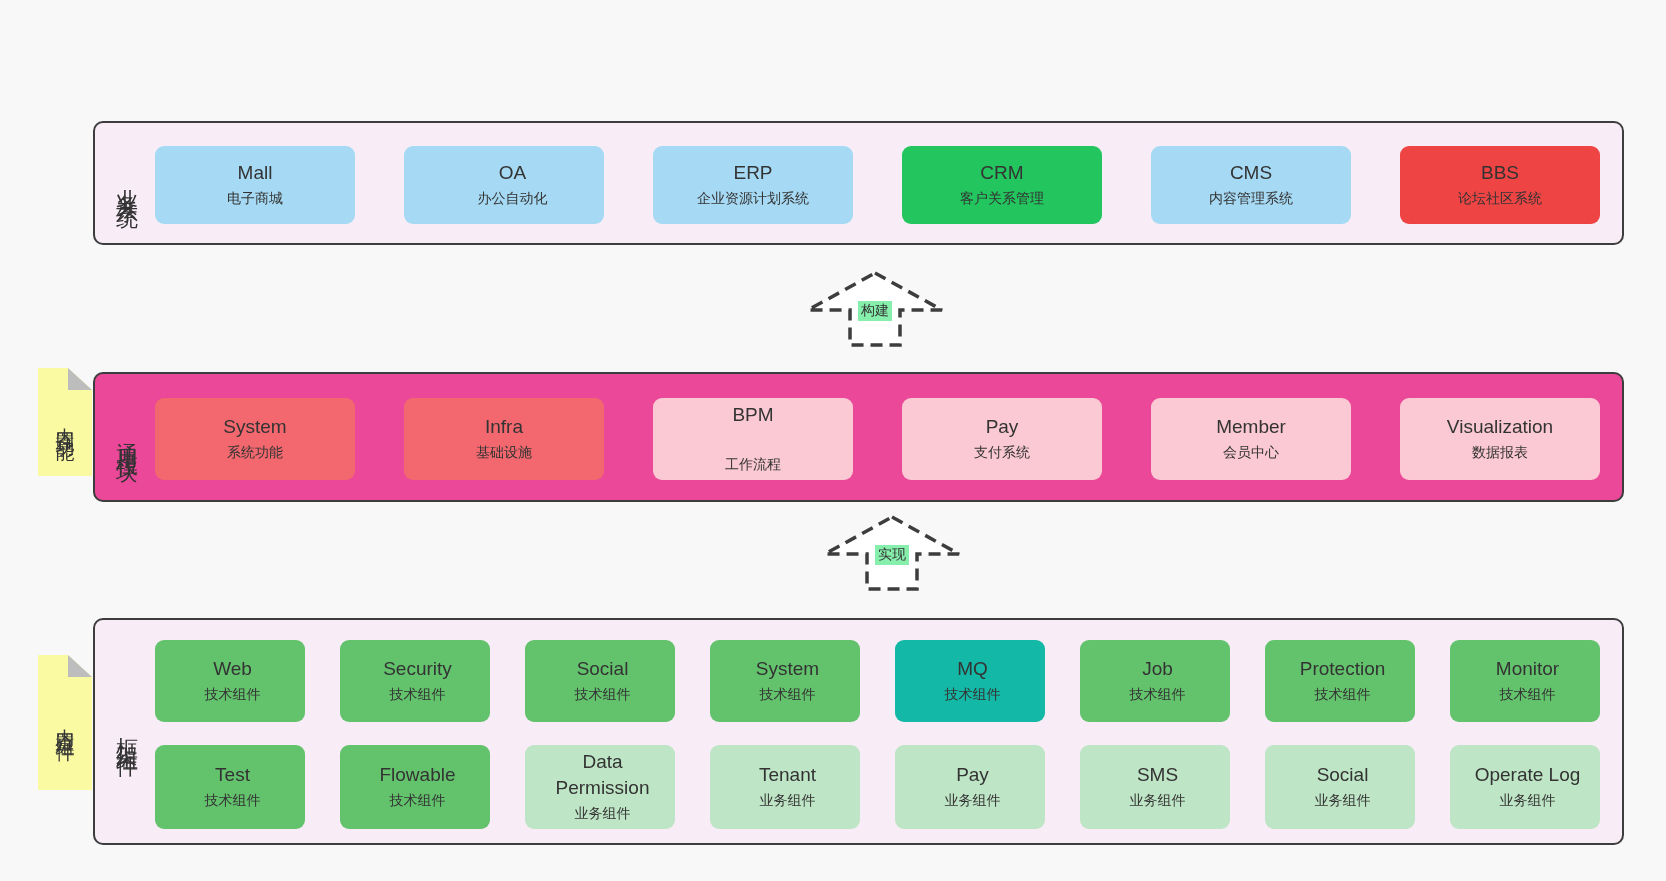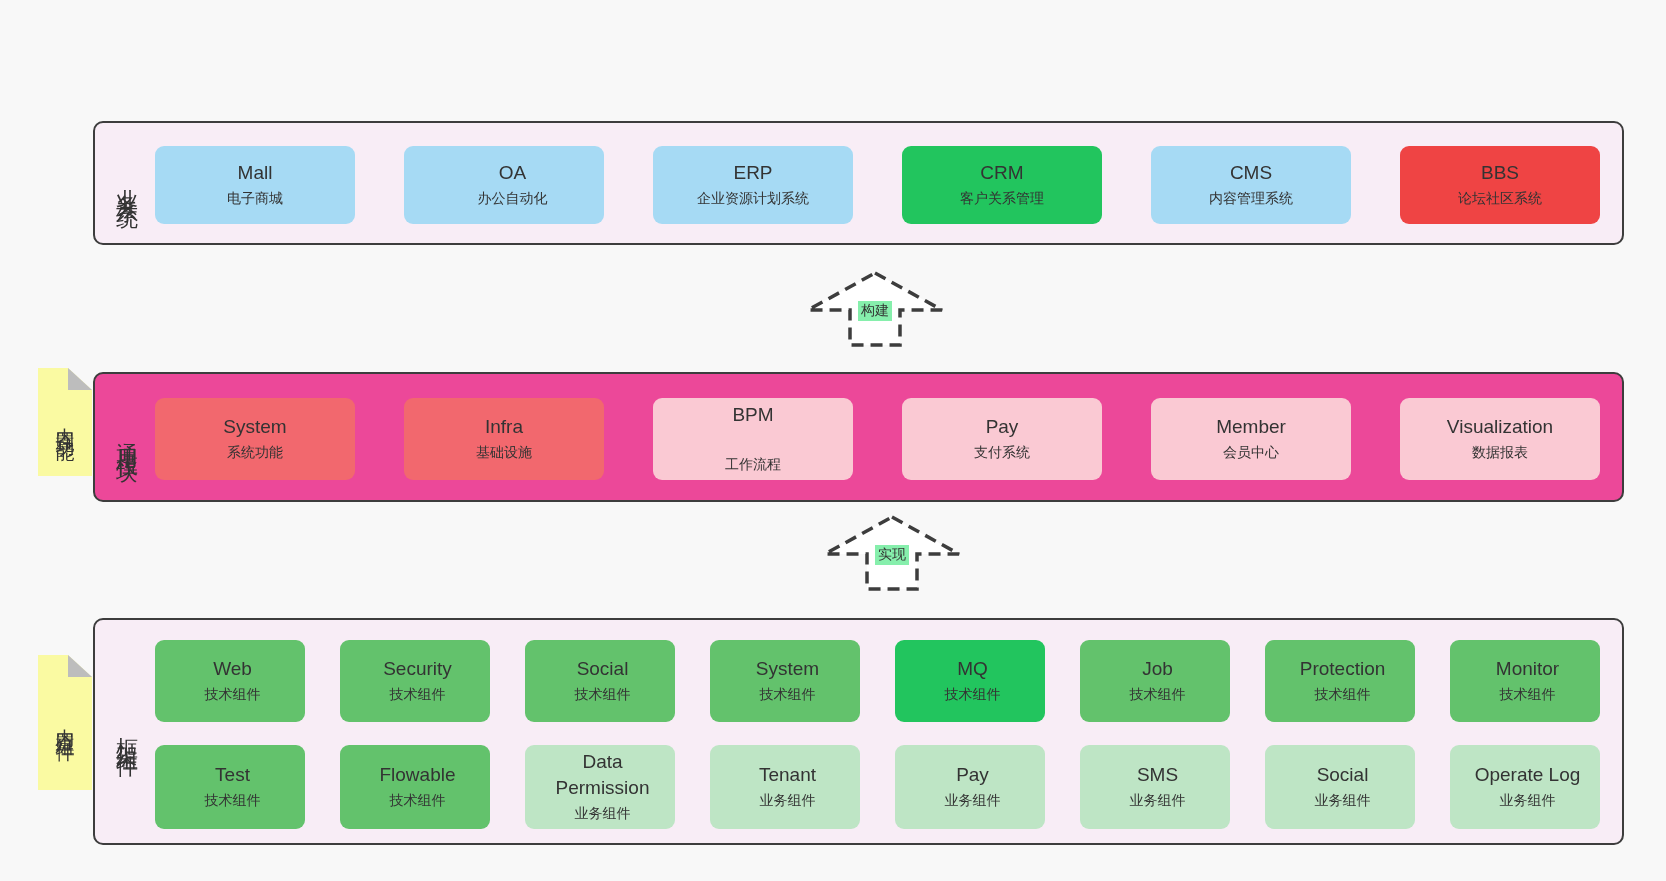--- a/index.html
+++ b/index.html
@@ -153,21 +153,21 @@
         <span class="s">技术组件</span>
       </div>
       <div class="box c8-2" style="background-color: rgb(99, 194, 108);">
         <span class="t">Social</span>
         <span class="s">技术组件</span>
       </div>
       <div class="box c8-3" style="background-color: rgb(99, 194, 108);">
         <span class="t">System</span>
         <span class="s">技术组件</span>
       </div>
-      <div class="box c8-4" style="background-color: #22c55e;">
+      <div class="box c8-4" style="background-color: #14b8a6;">
         <span class="t">MQ</span>
         <span class="s">技术组件</span>
       </div>
       <div class="box c8-5" style="background-color: rgb(99, 194, 108);">
         <span class="t">Job</span>
         <span class="s">技术组件</span>
       </div>
       <div class="box c8-6" style="background-color: rgb(99, 194, 108);">
         <span class="t">Protection</span>
         <span class="s">技术组件</span>

